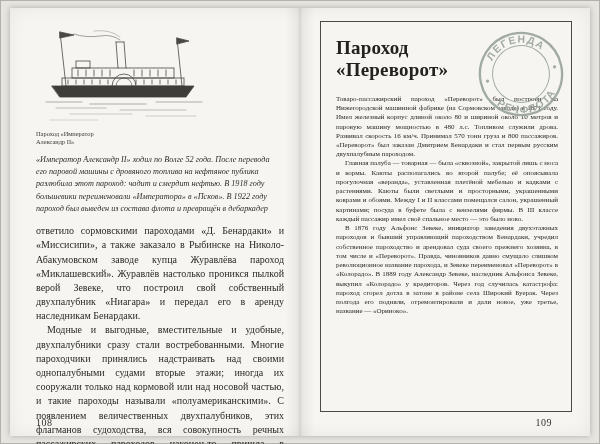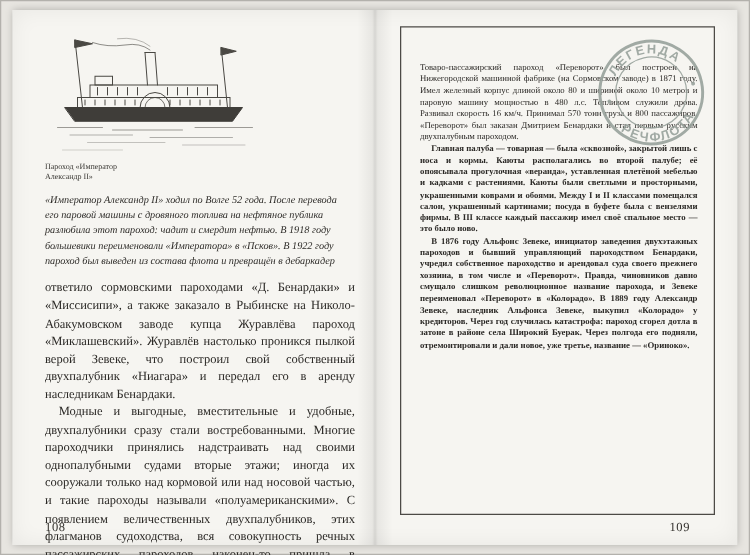--- a/index.html
+++ b/index.html
@@ -52,21 +52,21 @@
   }
   .feature-title{
     font-size:19px;font-weight:bold;line-height:1.18;
     width:140px;letter-spacing:.2px;color:#242220;margin:0;
   }
   .stamp{position:absolute;top:8px;right:6px;width:88px;height:88px;transform:rotate(-12deg);opacity:.9;}
   .feature-text{margin-top:13px;}
   .feature-text p{
     font-size:7px;line-height:1.32;text-align:justify;margin:0;
   }
-  .feature-text p + p{text-indent:9px;font-weight:bold;}
+  .feature-text p + p{text-indent:9px;}
 </style>
 </head>
 <body>
 
 <div class="viewport">
   <div class="spread">
 
     <div class="page page-left">
 
       <svg class="engraving" viewBox="0 0 176 104" xmlns="http://www.w3.org/2000/svg">
@@ -135,20 +135,21 @@
         <p>ответило сормовскими пароходами «Д. Бенардаки» и «Миссисипи», а также заказало в Рыбинске на Николо-Абакумовском заводе купца Журавлёва пароход «Миклашевский». Журавлёв настолько проникся пылкой верой Зевеке, что построил свой собственный двухпалубник «Ниагара» и передал его в аренду наследникам Бенардаки.</p>
         <p>Модные и выгодные, вместительные и удобные, двухпалубники сразу стали востребованными. Многие пароходчики принялись надстраивать над своими однопалубными судами вторые этажи; иногда их сооружали только над кормовой или над носовой частью, и такие пароходы называли «полуамериканскими». С появлением величественных двухпалубников, этих флагманов судоходства, вся совокупность речных пассажирских пароходов наконец-то пришла в соответствие с высоким значением слова «флот».</p>
       </div>
 
       <div class="page-num left">108</div>
     </div>
 
     <div class="page page-right">
       <div class="feature-box">
 
+        <h1 class="feature-title">Пароход «Переворот»</h1>
 
         <svg class="stamp" viewBox="-45 -45 90 90" xmlns="http://www.w3.org/2000/svg" xmlns:xlink="http://www.w3.org/1999/xlink">
           <defs>
             <path id="arcTop" d="M -32 0 A 32 32 0 0 1 32 0"></path>
             <path id="arcBot" d="M -40 0 A 40 40 0 0 0 40 0"></path>
           </defs>
           <g stroke="#98a29c" fill="none">
             <circle cx="0" cy="0" r="42" stroke-width="2.4"></circle>
             <circle cx="0" cy="0" r="29" stroke-width="1"></circle>
           </g>

